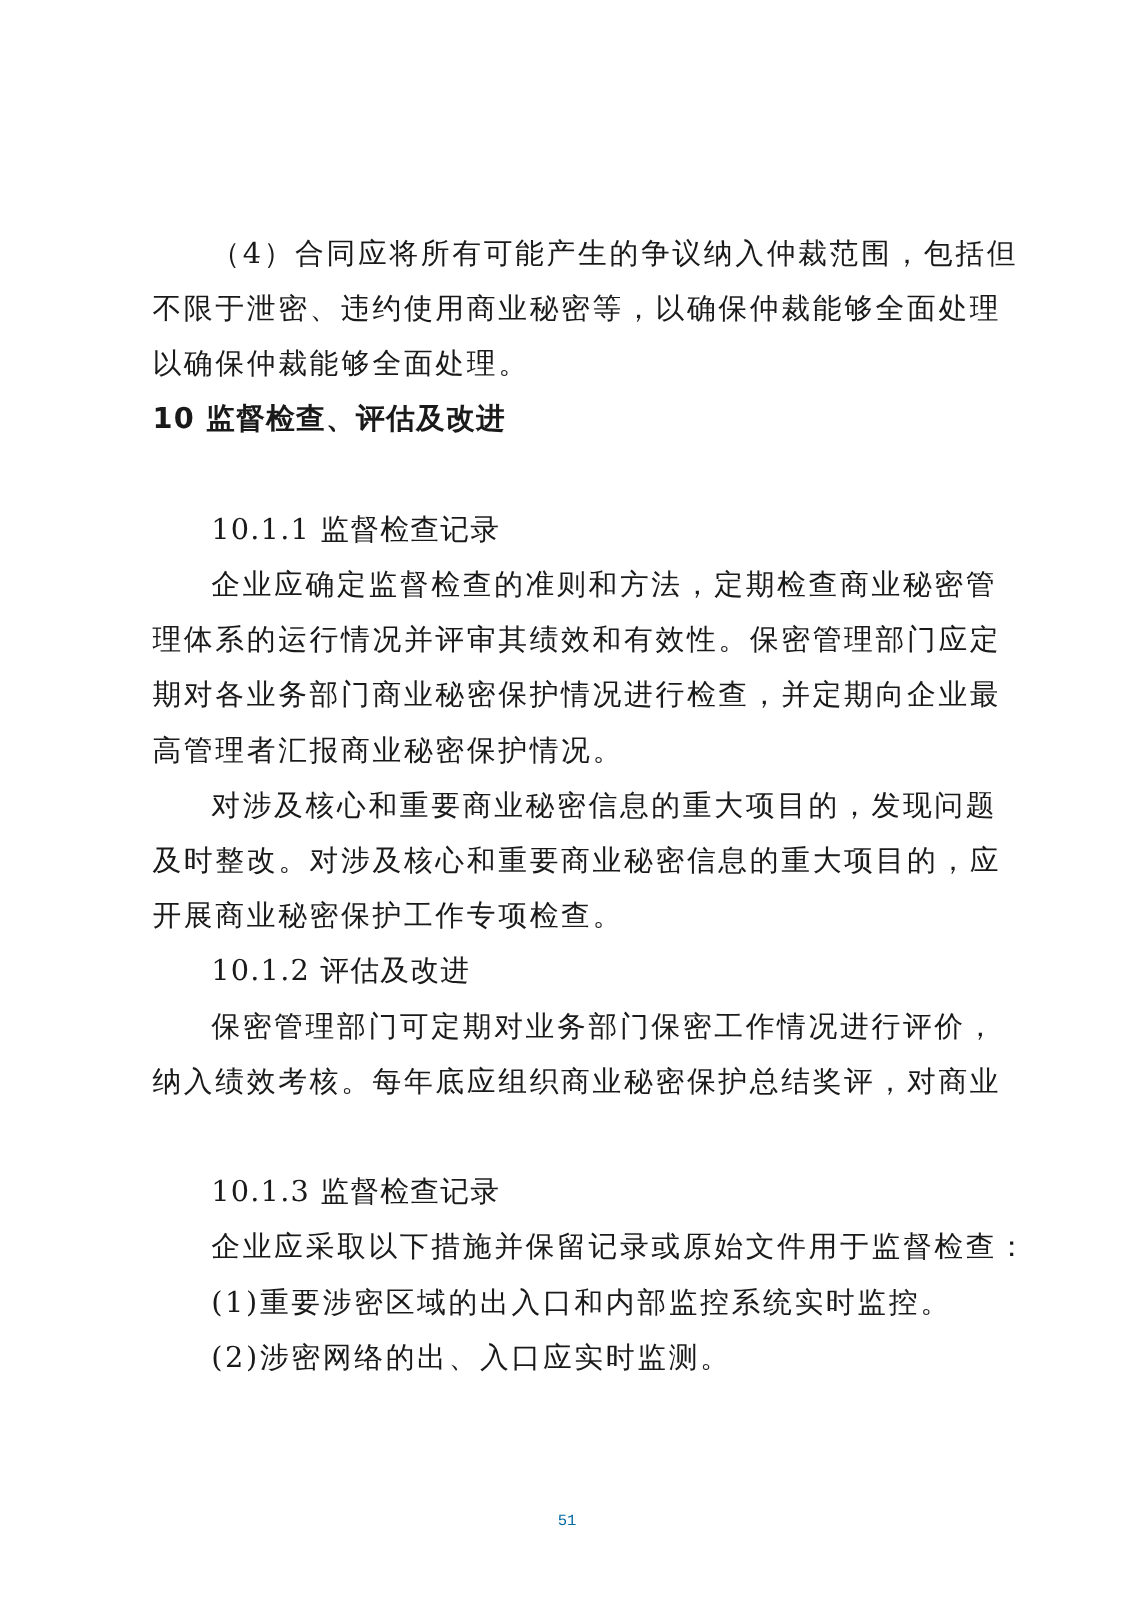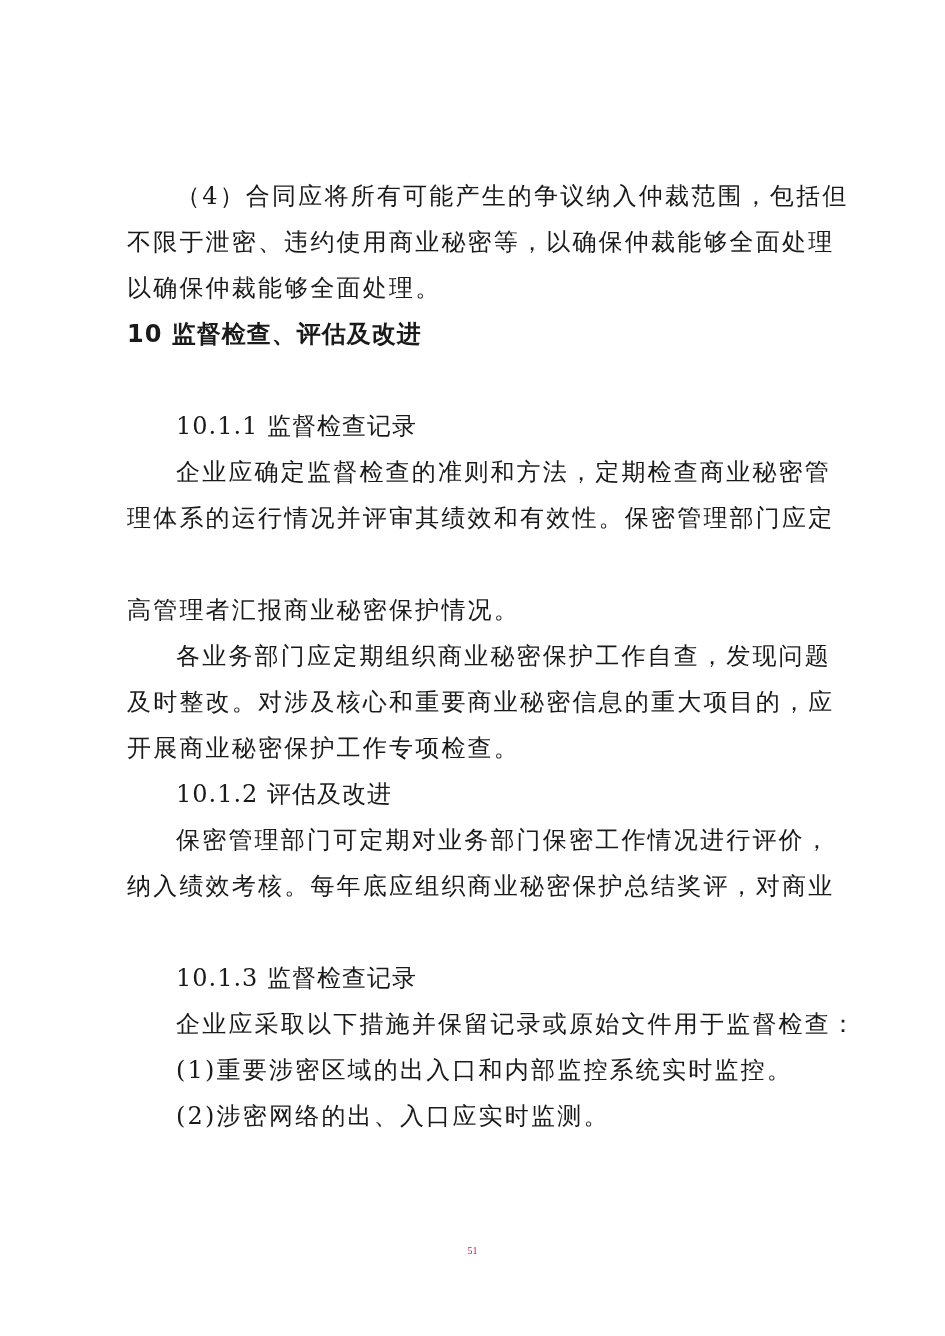--- a/index.html
+++ b/index.html
@@ -1,17 +1,17 @@
 <!DOCTYPE html>
 <html><head>
   <meta charset="utf-8">
   <style>
     html, body { margin: 0; padding: 0; background: #ffffff; }
     body { width: 945px; height: 1336px; position: relative; overflow: hidden; }
-    .page { position: absolute; left: 0; top: 1px; width: 945px; height: 1187px; background: #ffffff; }
+    .page { position: absolute; left: 0; top: 16px; width: 945px; height: 1187px; background: #ffffff; }
     .line {
       position: absolute;
       left: 127px;
       font-family: "DejaVu Serif", "Liberation Serif", serif;
       font-size: 24px;
       color: #1a1a1a;
       white-space: nowrap;
       letter-spacing: 2.2px;
       line-height: 30px;
     }
@@ -20,44 +20,45 @@
       font-family: "DejaVu Sans", "Liberation Sans", sans-serif;
       font-weight: bold;
       letter-spacing: 1px;
     }
     .subhead { letter-spacing: 1px; }
     .pagenum {
       position: absolute;
       left: 0; width: 945px;
       top: 1244px;
       text-align: center;
-      font-family: Liberation Serif, serif;
-      font-size: 10px;
-      color: #be185d;
+      font-family: Liberation Mono, monospace;
+      font-size: 13px;
+      color: #0369a1;
     }
   </style>
 </head>
 <body>
 
 <div class="page">
 
   <div class="line indent" style="top:180px">（4）合同应将所有可能产生的争议纳入仲裁范围，包括但</div>
   <div class="line" style="top:226px">不限于泄密、违约使用商业秘密等，以确保仲裁能够全面处理</div>
   <div class="line" style="top:272px">以确保仲裁能够全面处理。</div>
 
   <div class="line heading" style="top:318px">10  监督检查、评估及改进</div>
 
 
   <div class="line indent subhead" style="top:410px">10.1.1 监督检查记录</div>
 
   <div class="line indent" style="top:456px">企业应确定监督检查的准则和方法，定期检查商业秘密管</div>
   <div class="line" style="top:502px">理体系的运行情况并评审其绩效和有效性。保密管理部门应定</div>
+  <div class="line" style="top:548px">期对各业务部门商业秘密保护情况进行检查，并定期向企业最</div>
   <div class="line" style="top:594px">高管理者汇报商业秘密保护情况。</div>
 
-  <div class="line indent" style="top:640px">各业务部门应定期组织商业秘密保护工作自查，发现问题</div>
+  <div class="line indent" style="top:640px">对涉及核心和重要商业秘密信息的重大项目的，发现问题</div>
   <div class="line" style="top:686px">及时整改。对涉及核心和重要商业秘密信息的重大项目的，应</div>
   <div class="line" style="top:732px">开展商业秘密保护工作专项检查。</div>
 
   <div class="line indent subhead" style="top:778px">10.1.2 评估及改进</div>
 
   <div class="line indent" style="top:824px">保密管理部门可定期对业务部门保密工作情况进行评价，</div>
   <div class="line" style="top:870px">纳入绩效考核。每年底应组织商业秘密保护总结奖评，对商业</div>
 
   <div class="line indent subhead" style="top:962px">10.1.3 监督检查记录</div>
 

